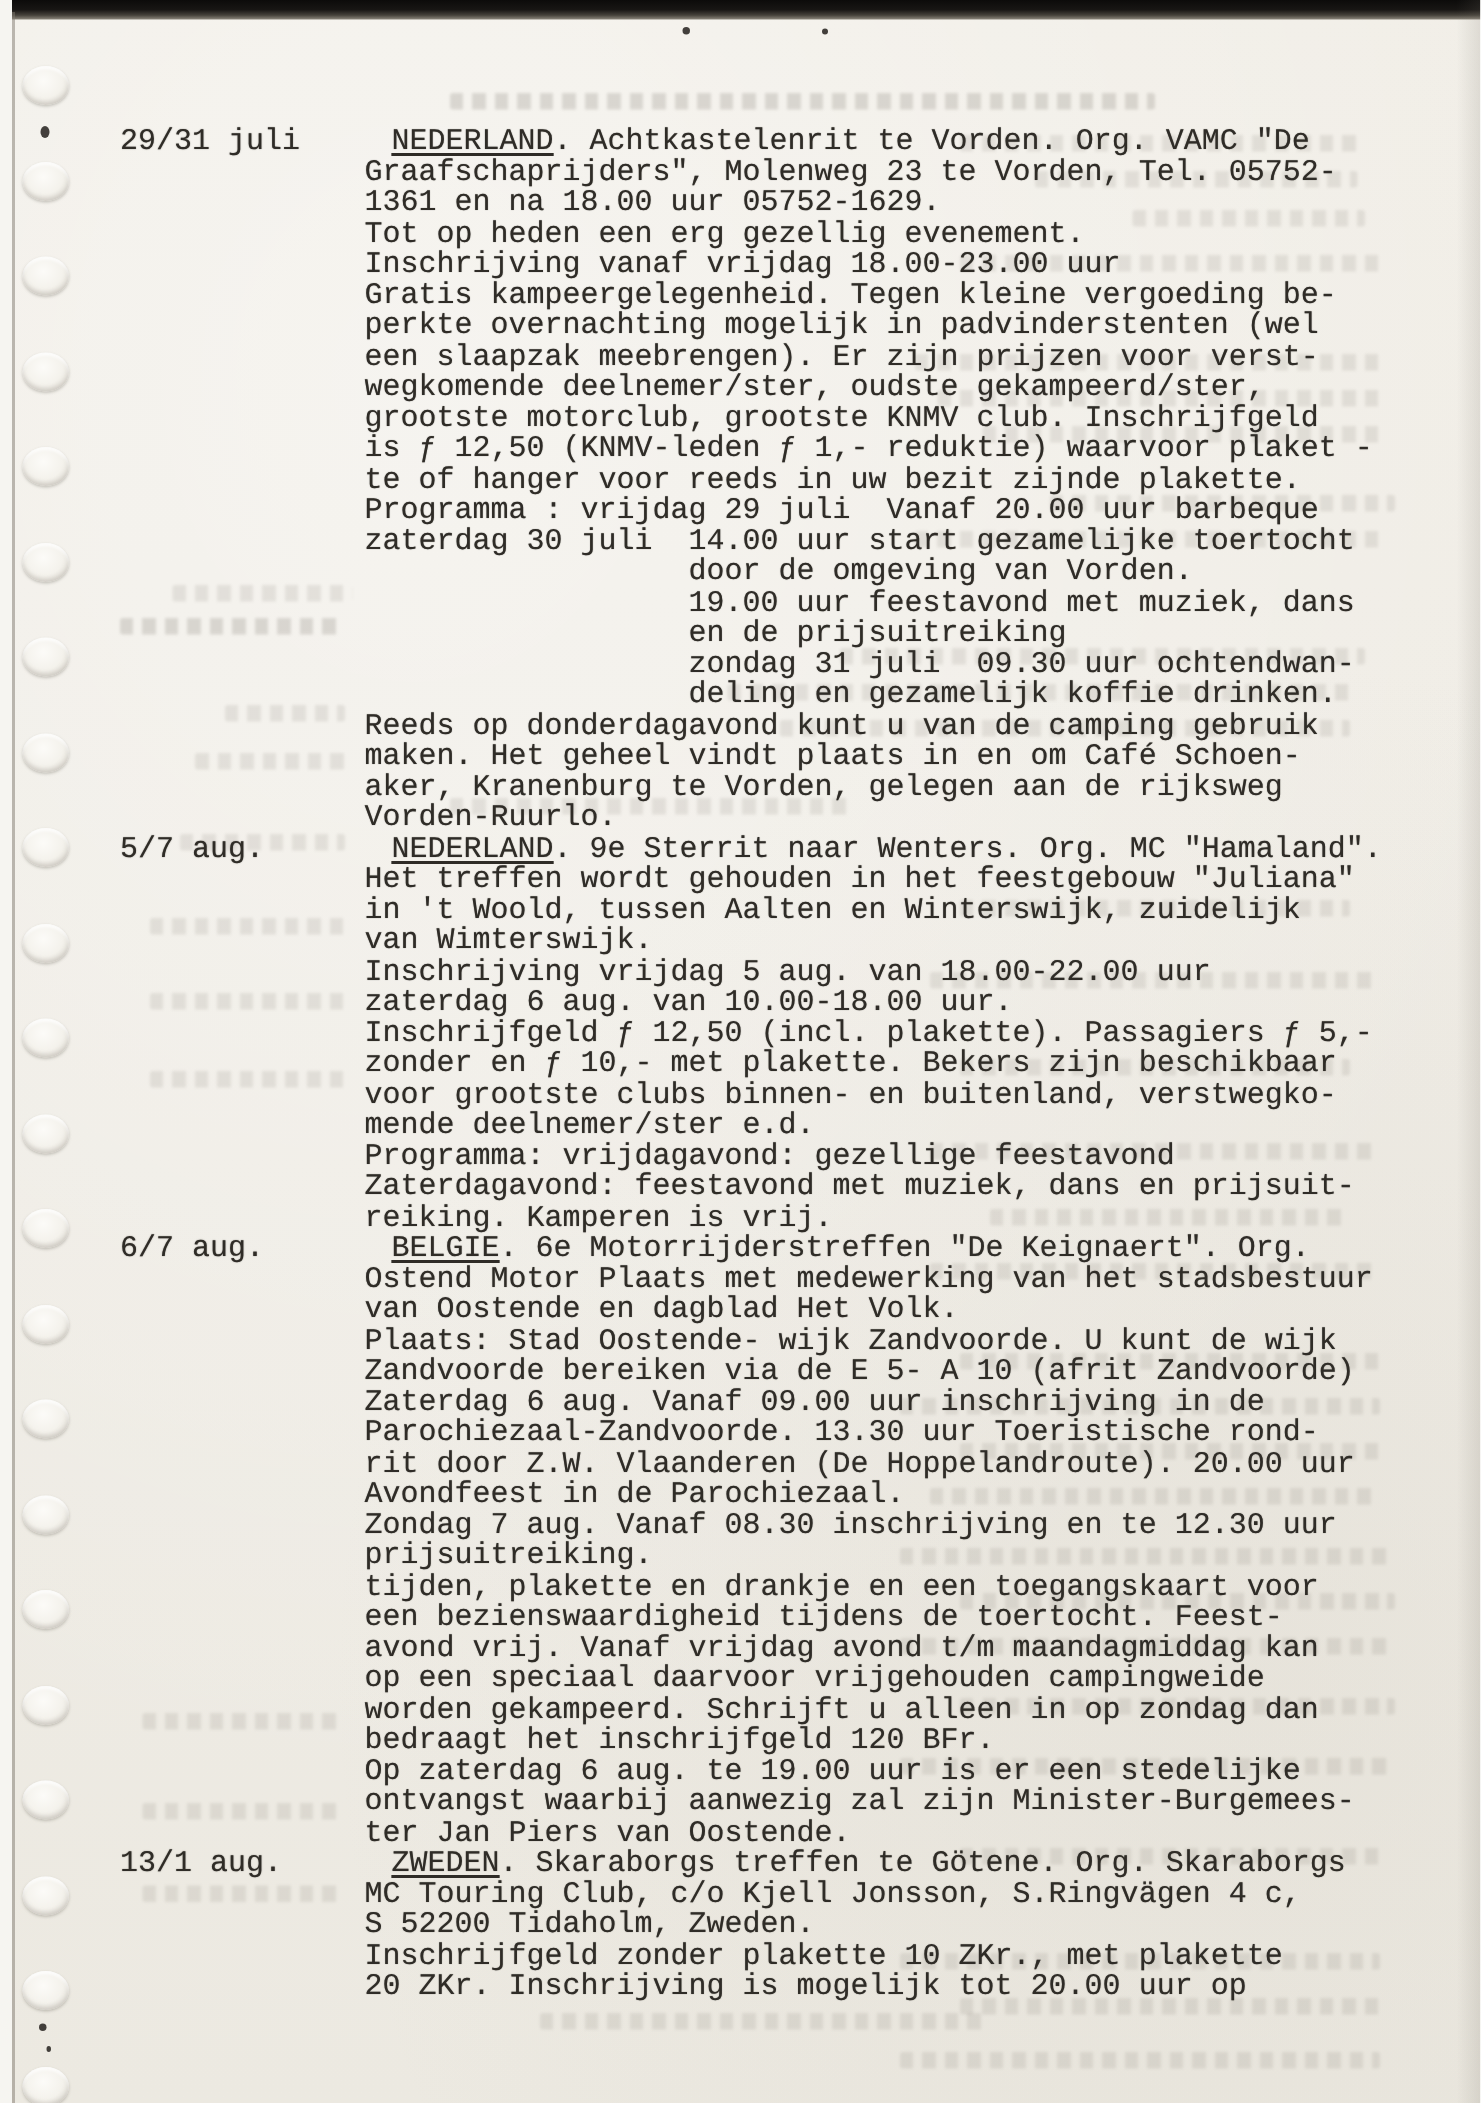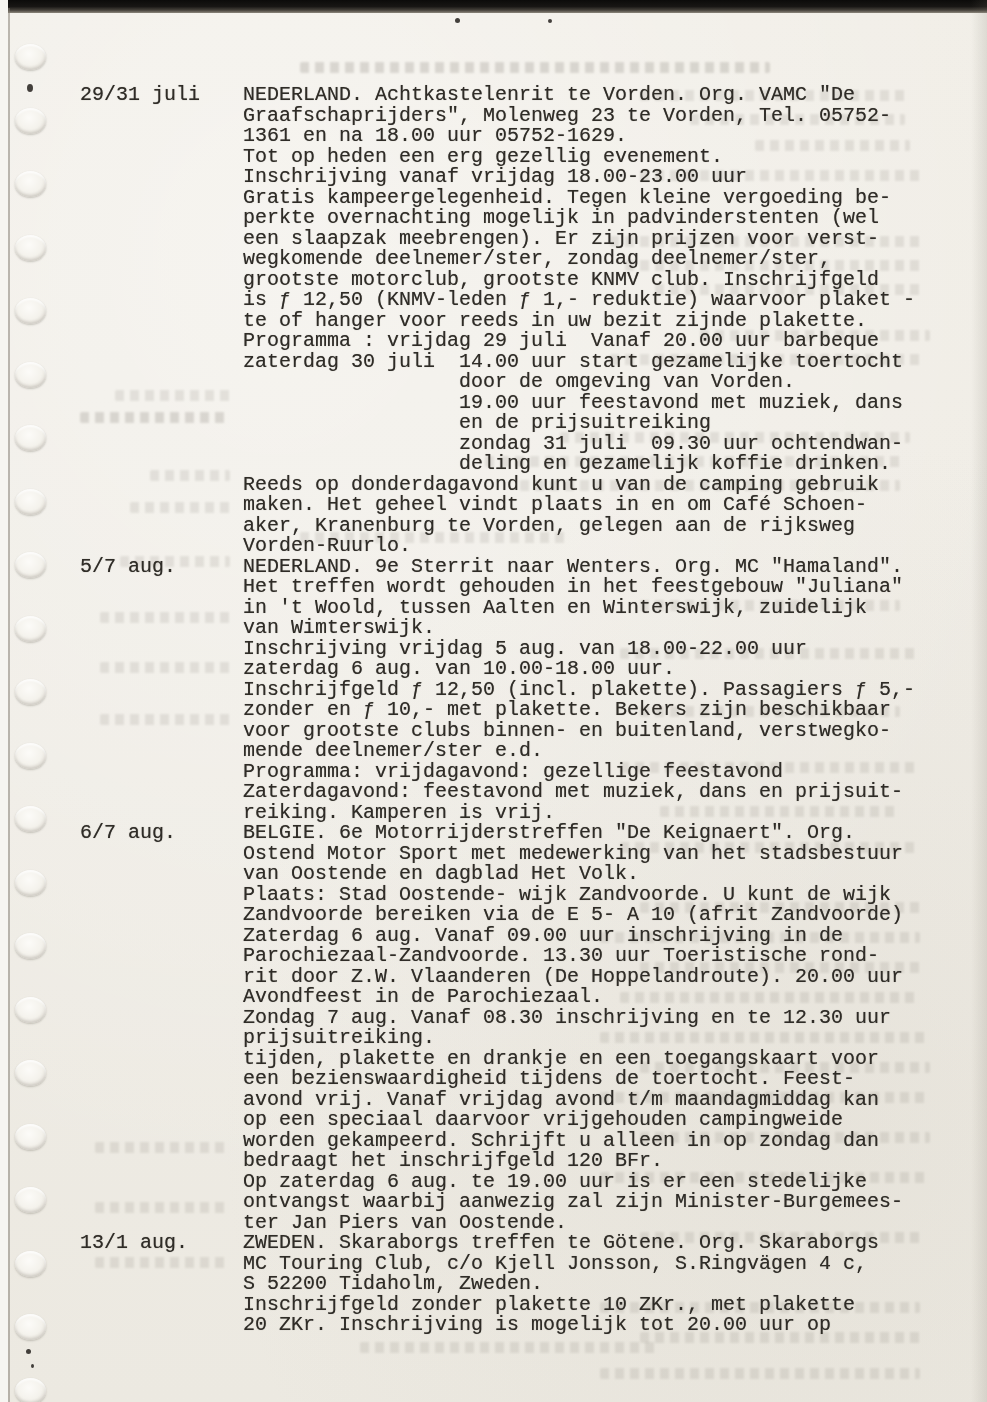--- a/index.html
+++ b/index.html
@@ -21,21 +21,21 @@
     position:absolute;left:15px;width:31px;height:26px;border-radius:50%;
     background:radial-gradient(ellipse at 45% 38%, #fcfbf8 0%, #f4f2ec 52%, #e3e0d8 84%, #d5d2c9 100%);
     box-shadow:0 1px 2px rgba(110,105,95,.35), inset 0 -2px 3px rgba(140,134,124,.28), inset 0 2px 2px rgba(255,255,255,.85);
   }
   .entries{position:absolute;left:243px;top:85px;width:700px;color:var(--ink,#2f2c27);}
   .entry{position:relative;}
   .date{position:absolute;left:-163px;top:0;white-space:pre;font-size:20px;line-height:20.5px;
     text-shadow:0 0 .8px rgba(47,44,39,.65);}
   .line{white-space:pre;height:20.5px;line-height:20.5px;font-size:20px;letter-spacing:0;
     text-shadow:0 0 .7px rgba(47,44,39,.58);}
-  .country{text-decoration-thickness:2px;text-underline-offset:3px;}
+  .country{text-decoration:underline;text-decoration-thickness:2px;text-underline-offset:3px;margin-left:18px;}
   .smudge{position:absolute;opacity:.13;filter:blur(1.2px);border-radius:2px;height:11px;
     background:repeating-linear-gradient(90deg,#6e685e 0 9px,transparent 9px 15px);}
   .smudge.dk{opacity:.20;}
   .speck{position:absolute;background:#23201c;border-radius:50%;opacity:.85;}
 </style>
 </head>
 <body>
 
 <div class="page">
   <div class="topbar"></div>
@@ -122,21 +122,21 @@
       <div class="entry">
         <div class="date">29/31 juli</div>
         <div class="line"><span class="country">NEDERLAND</span>. Achtkastelenrit te Vorden. Org. VAMC "De</div>
         <div class="line">Graafschaprijders", Molenweg 23 te Vorden, Tel. 05752-</div>
         <div class="line">1361 en na 18.00 uur 05752-1629.</div>
         <div class="line">Tot op heden een erg gezellig evenement.</div>
         <div class="line">Inschrijving vanaf vrijdag 18.00-23.00 uur</div>
         <div class="line">Gratis kampeergelegenheid. Tegen kleine vergoeding be-</div>
         <div class="line">perkte overnachting mogelijk in padvinderstenten (wel</div>
         <div class="line">een slaapzak meebrengen). Er zijn prijzen voor verst-</div>
-        <div class="line">wegkomende deelnemer/ster, zondag deelnemer/ster,</div>
+        <div class="line">wegkomende deelnemer/ster, oudste gekampeerd/ster,</div>
         <div class="line">grootste motorclub, grootste KNMV club. Inschrijfgeld</div>
         <div class="line">is ƒ 12,50 (KNMV-leden ƒ 1,- reduktie) waarvoor plaket -</div>
         <div class="line">te of hanger voor reeds in uw bezit zijnde plakette.</div>
         <div class="line">Programma : vrijdag 29 juli  Vanaf 20.00 uur barbeque</div>
         <div class="line">zaterdag 30 juli  14.00 uur start gezamelijke toertocht</div>
         <div class="line">                  door de omgeving van Vorden.</div>
         <div class="line">                  19.00 uur feestavond met muziek, dans</div>
         <div class="line">                  en de prijsuitreiking</div>
         <div class="line">                  zondag 31 juli  09.30 uur ochtendwan-</div>
         <div class="line">                  deling en gezamelijk koffie drinken.</div>
@@ -157,21 +157,21 @@
         <div class="line">zonder en ƒ 10,- met plakette. Bekers zijn beschikbaar</div>
         <div class="line">voor grootste clubs binnen- en buitenland, verstwegko-</div>
         <div class="line">mende deelnemer/ster e.d.</div>
         <div class="line">Programma: vrijdagavond: gezellige feestavond</div>
         <div class="line">Zaterdagavond: feestavond met muziek, dans en prijsuit-</div>
         <div class="line">reiking. Kamperen is vrij.</div>
       </div>
       <div class="entry">
         <div class="date">6/7 aug.</div>
         <div class="line"><span class="country">BELGIE</span>. 6e Motorrijderstreffen "De Keignaert". Org.</div>
-        <div class="line">Ostend Motor Sport met medewerking van het stadsbestuur</div>
+        <div class="line">Ostend Motor Plaats met medewerking van het stadsbestuur</div>
         <div class="line">van Oostende en dagblad Het Volk.</div>
         <div class="line">Plaats: Stad Oostende- wijk Zandvoorde. U kunt de wijk</div>
         <div class="line">Zandvoorde bereiken via de E 5- A 10 (afrit Zandvoorde)</div>
         <div class="line">Zaterdag 6 aug. Vanaf 09.00 uur inschrijving in de</div>
         <div class="line">Parochiezaal-Zandvoorde. 13.30 uur Toeristische rond-</div>
         <div class="line">rit door Z.W. Vlaanderen (De Hoppelandroute). 20.00 uur</div>
         <div class="line">Avondfeest in de Parochiezaal.</div>
         <div class="line">Zondag 7 aug. Vanaf 08.30 inschrijving en te 12.30 uur</div>
         <div class="line">prijsuitreiking.</div>
         <div class="line">tijden, plakette en drankje en een toegangskaart voor</div>

